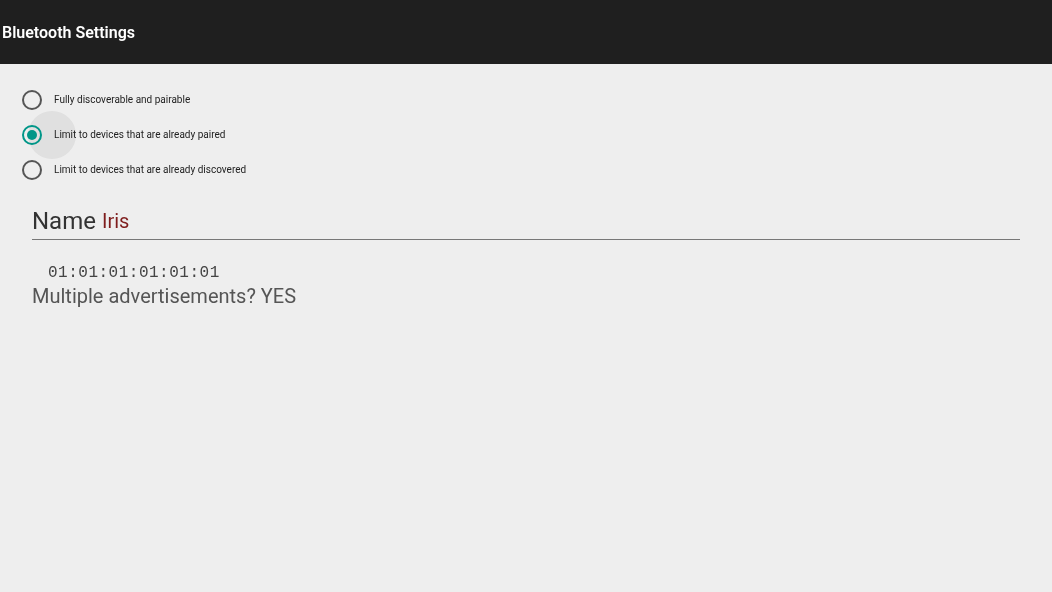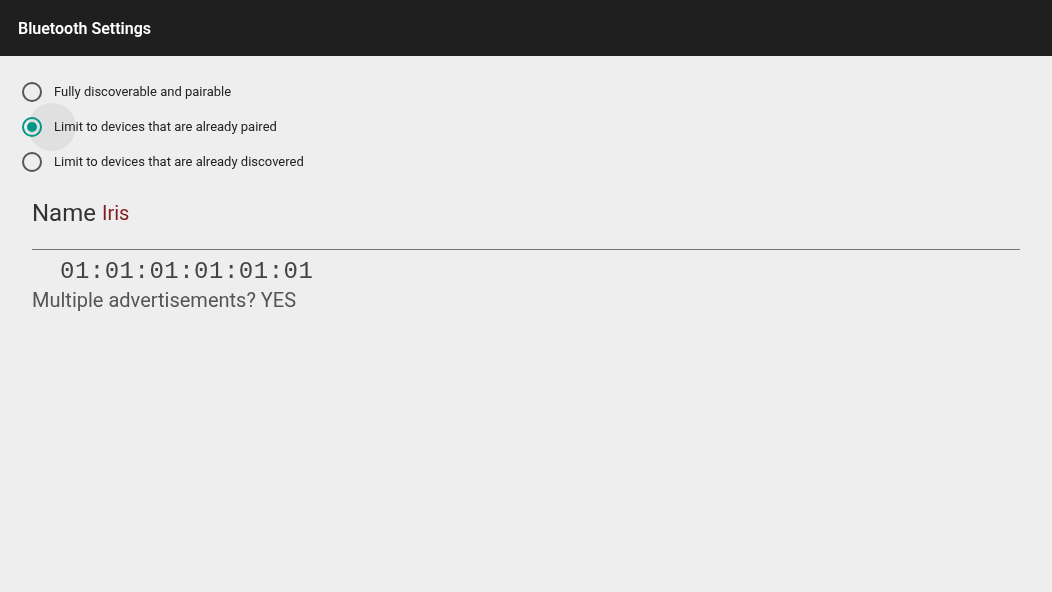--- a/index.html
+++ b/index.html
@@ -5,25 +5,25 @@
     * { box-sizing: border-box; margin: 0; padding: 0; }
     body {
       width: 1052px;
       height: 592px;
       background: #eeeeee;
       font-family: Roboto, "Helvetica Neue", Arial, sans-serif;
       overflow: hidden;
       color: #212121;
     }
     .appbar {
-      height: 56px;
+      height: 64px;
       background: #1f1f1f;
       display: flex;
       align-items: center;
-      padding: 0 18px;
+      padding: 0 2px;
       box-shadow: 0 2px 2px rgba(0,0,0,0.15);
     }
     .appbar-title {
       color: #ffffff;
       font-size: 16px;
       font-weight: 600;
     }
     .body-area {
       background: #eeeeee;
     }
@@ -61,32 +61,32 @@
       position: absolute;
       left: 6px;
       width: 48px; height: 48px;
       border-radius: 50%;
       background: rgba(0,0,0,0.06);
       z-index: 0;
     }
     .radio-item .radio-circle,
     .radio-item .radio-label { z-index: 1; }
     .radio-label {
-      font-size: 13px;
+      font-size: 10px;
       color: #222;
     }
     .details {
       padding: 12px 32px 0 32px;
     }
     .name-row {
       display: flex;
       align-items: flex-start;
       border-bottom: 1px solid #777;
-      padding-bottom: 22px;
-      margin-bottom: 8px;
+      padding-bottom: 4px;
+      margin-bottom: 24px;
     }
     .name-label {
       font-size: 24px;
       color: #333;
       margin-right: 6px;
     }
     .name-input {
       flex: 1;
       border: none;
       background: transparent;
@@ -99,23 +99,23 @@
     .info-line {
       font-size: 20px;
       color: #555;
       line-height: 1.2;
       margin-bottom: 1px;
       display: flex;
       align-items: baseline;
     }
     .mono {
       font-family: "Courier New", monospace;
-      font-size: 24px;
+      font-size: 16px;
       color: #444;
-      margin-left: 28px;
+      margin-left: 16px;
       letter-spacing: 0.5px;
     }
   </style>
 </head>
 <body>
 
 <div class="appbar">
   <span class="appbar-title">Bluetooth Settings</span>
 </div>
 

